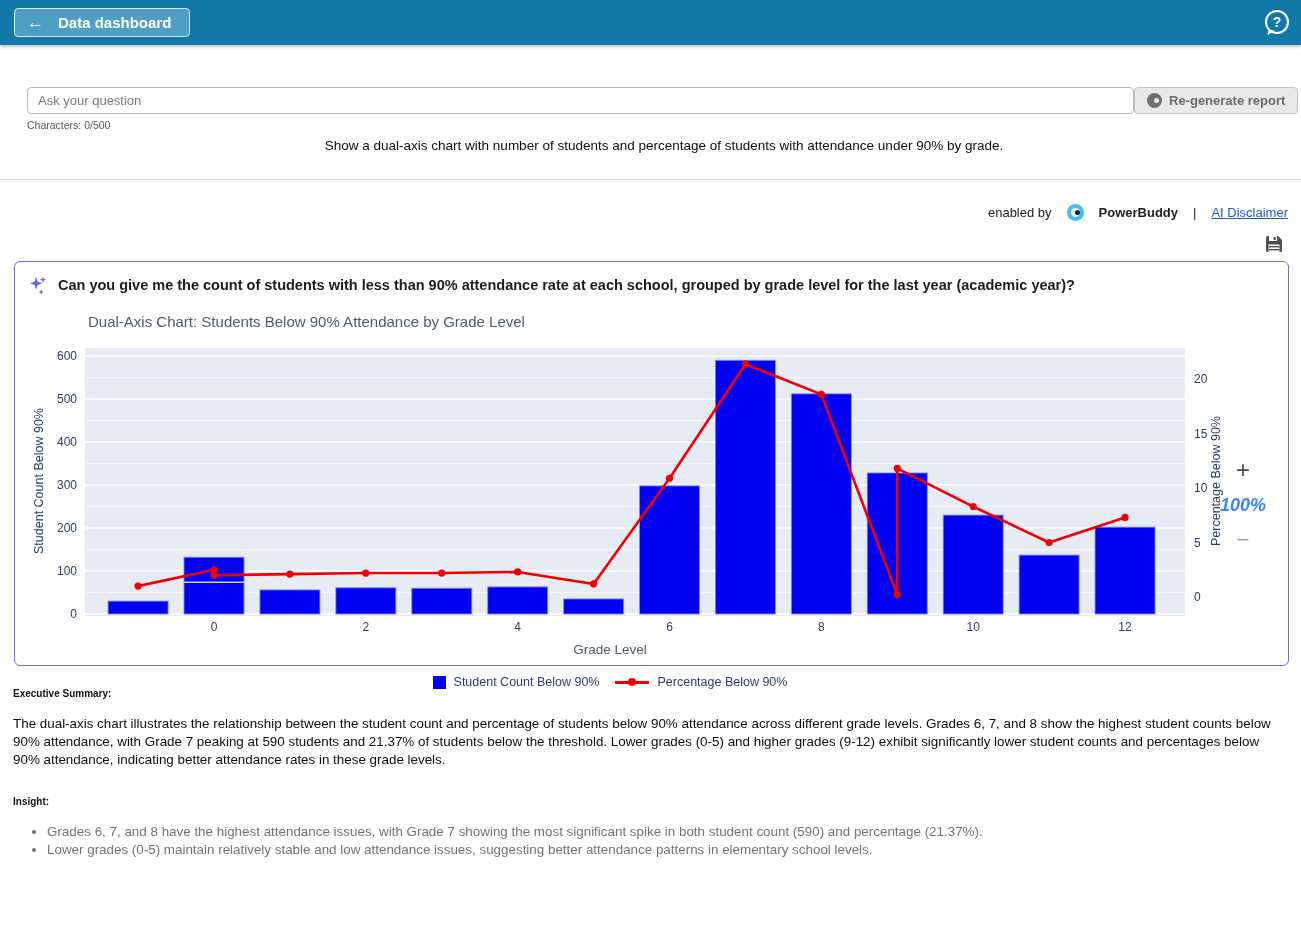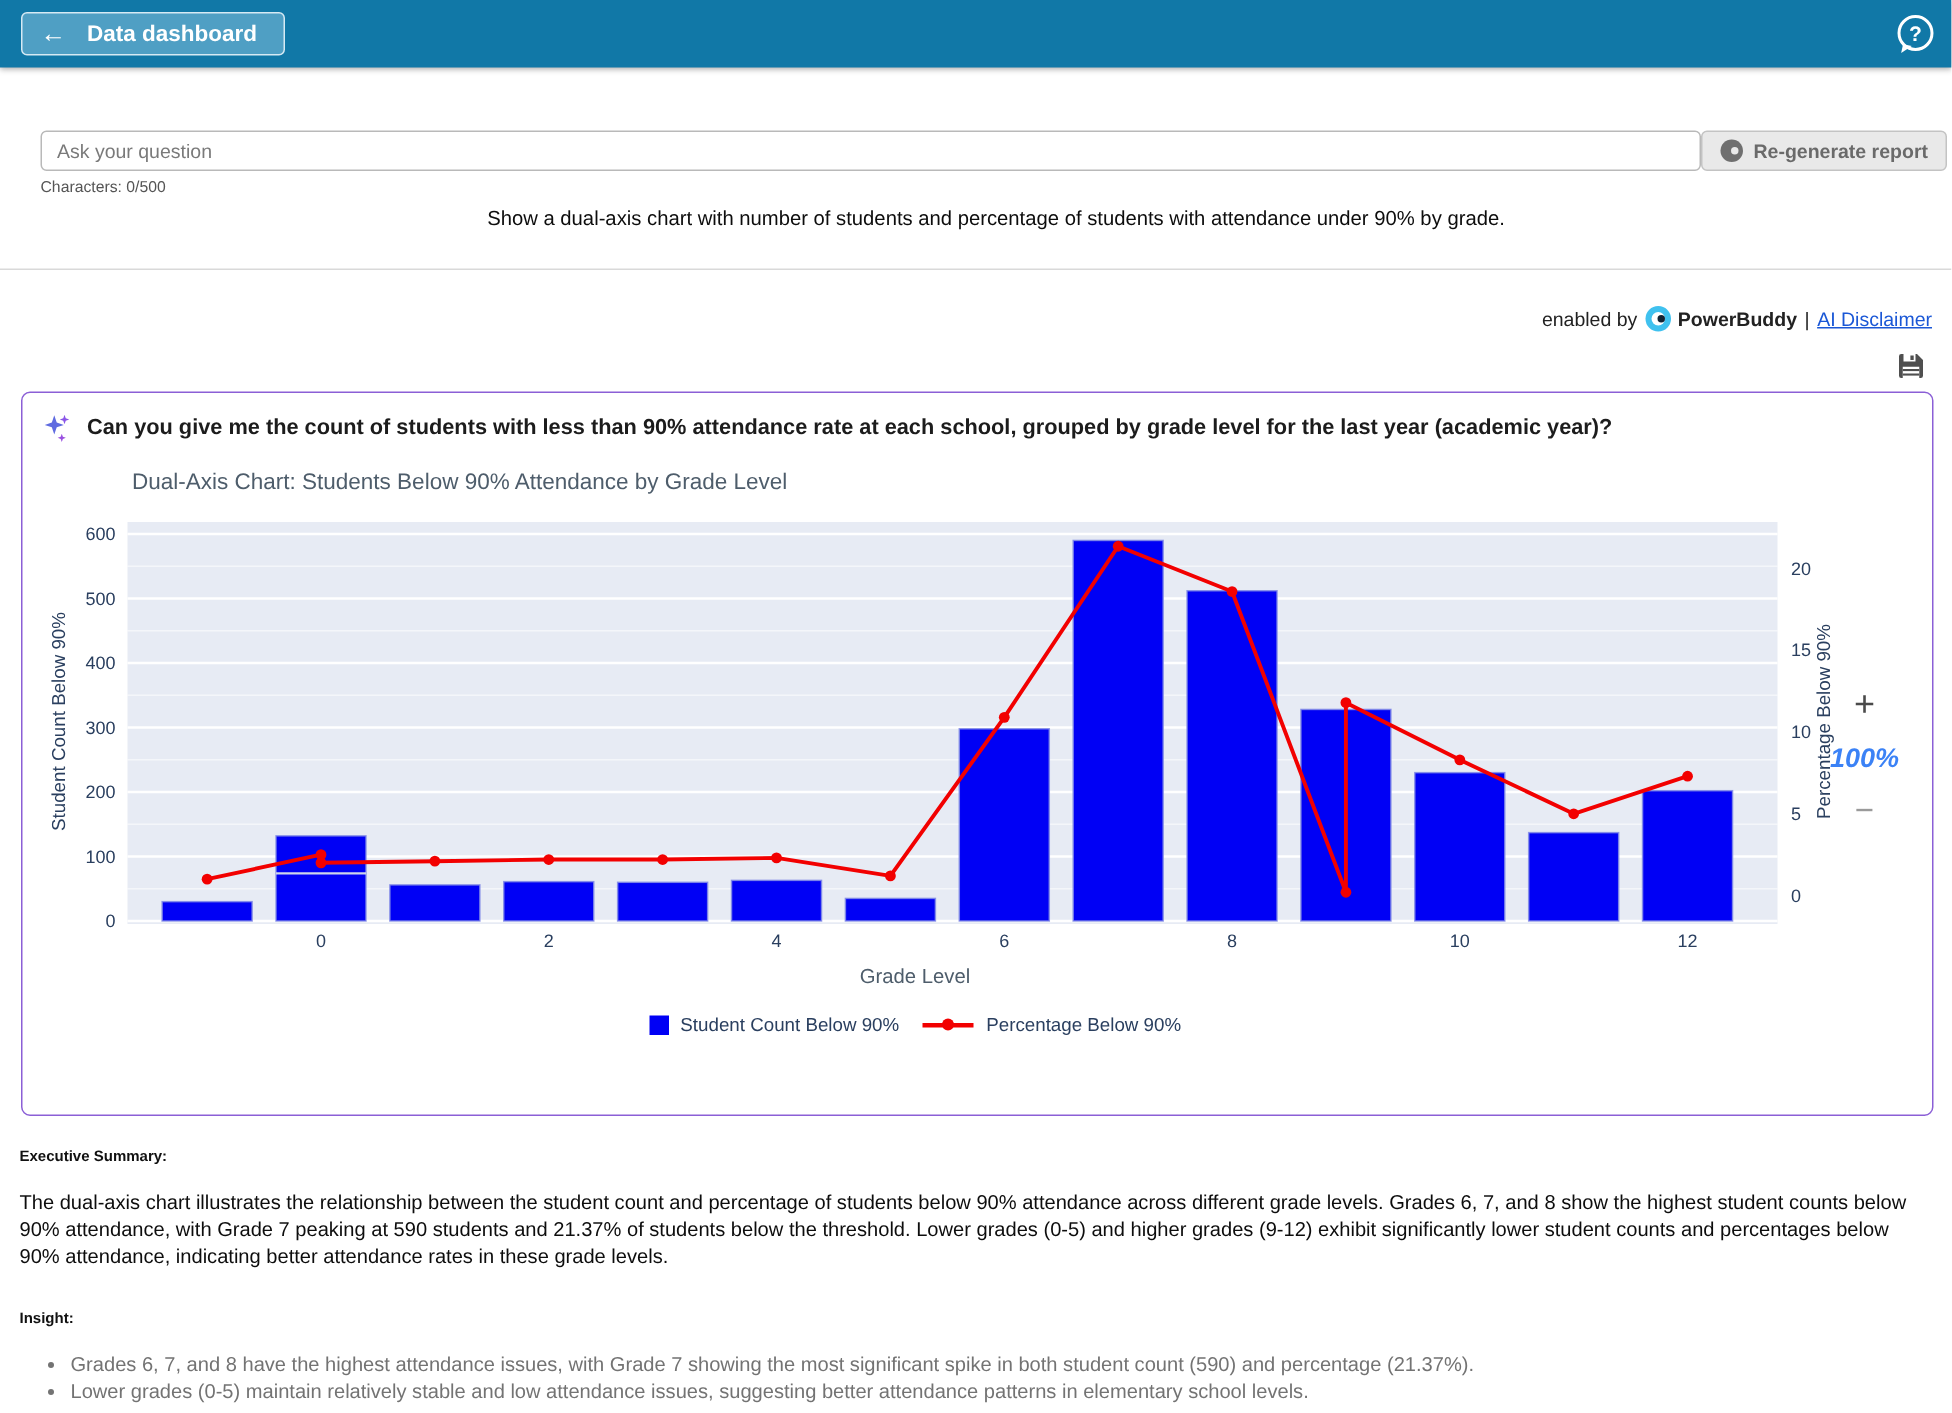--- a/index.html
+++ b/index.html
@@ -30,35 +30,35 @@
     border:1px solid #c3c3c3; border-radius:4px; padding:0 12px; cursor:pointer;
     color:#6a6a6a; font-size:13px; font-weight:bold; white-space:nowrap; }
   .regen-icon { width:15px; height:15px; border-radius:50%; background:#6f6f6f; position:relative; }
   .regen-icon:after { content:""; position:absolute; right:3px; top:5px; width:5px; height:5px;
     background:#e9e9e9; border-radius:50%; }
   .char-counter { margin:5px 0 0 27px; font-size:10.5px; color:#555; }
   .prompt-text { margin:7px 0 0 27px; font-size:13.5px; color:#0d0d0d;text-align:center; }
   .divider { margin-top:26px; border-top:1px solid #d9d9d9; }
 
   
-  .enabled-row { display:flex; justify-content:flex-end; align-items:center; gap:5px;
+  .enabled-row { display:flex; justify-content:flex-end; align-items:center; gap:15px;
     padding:24px 13px 0 0; font-size:13px; color:#222; }
   .pb-logo { width:17px; height:17px; border-radius:50%; background:#3fc1ef; position:relative; }
   .pb-logo:before { content:""; position:absolute; left:4px; top:4px; width:9px; height:9px;
     background:#fff; border-radius:50%; }
   .pb-logo:after { content:""; position:absolute; right:4px; top:6px; width:5px; height:5px;
     background:#123; border-radius:50%; }
   .brand-name { font-weight:bold; }
   .disclaimer-link { color:#1a57d6; text-decoration:underline; cursor:pointer; }
   .save-row { display:flex; justify-content:flex-end; padding:14px 18px 6px 0; }
   .save-icon { cursor:pointer; }
 
   
   .chart-card { margin:2px 12px 0 14px; border:1.5px solid #8b5fd6; border-radius:6px;
-    background:#fff; height:483px; position:relative; }
+    background:#fff; height:405px; position:relative; }
   .card-question { display:flex; align-items:flex-start; gap:10px; padding:13px 14px 0 13px; }
   .sparkle-icon { flex:0 0 20px; height:22px; }
   .question-text { font-size:14.5px; font-weight:bold; color:#1c1c1c; padding-top:2px; }
   .chart-title { margin:16px 0 0 73px; font-size:15px; color:#4e5d6b; }
   .chart-wrap { position:relative; margin:10px 0 0 15px; }
   svg text { fill:#2a3f5f; font-family:"Liberation Sans","DejaVu Sans",sans-serif; }
   .xaxis-label { text-align:center; width:1160px; margin-top:2px; font-size:13.5px; color:#4e5d6b; }
   .legend { display:flex; justify-content:center; align-items:center; gap:16px;
     width:1160px; margin-top:18px; font-size:12.5px; color:#2a3f5f; }
   .legend-item { display:flex; align-items:center; gap:8px; }

